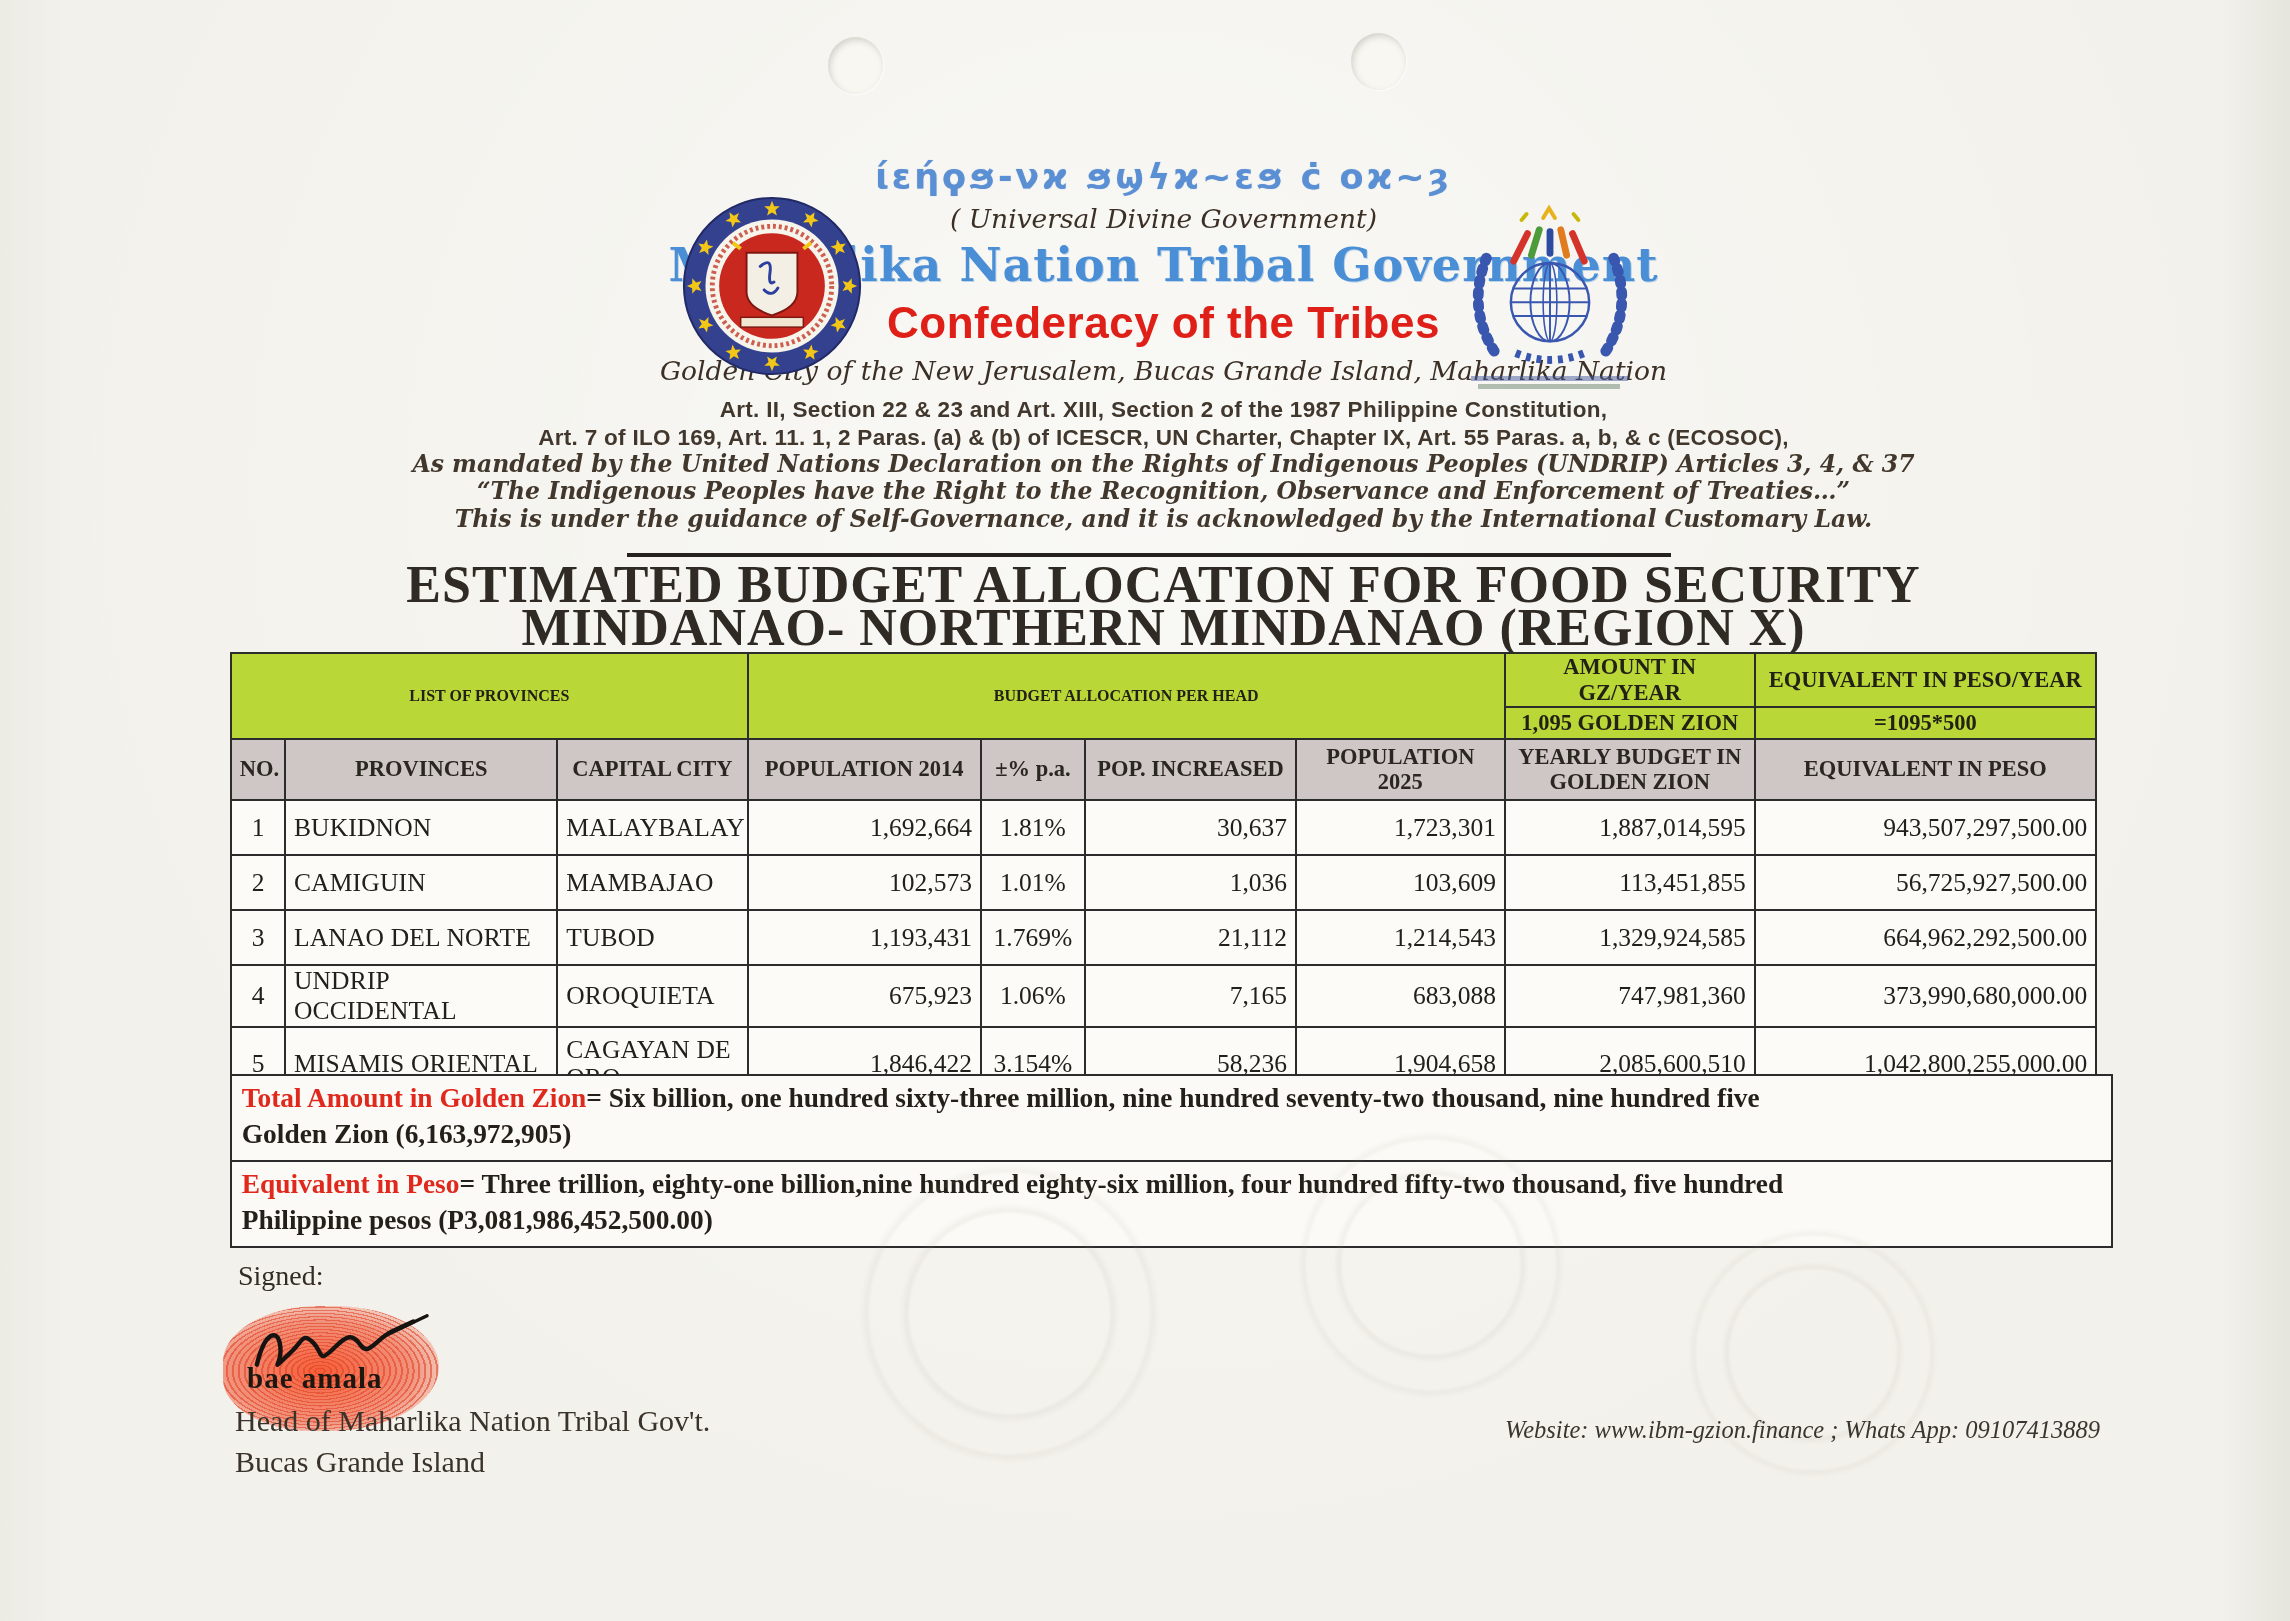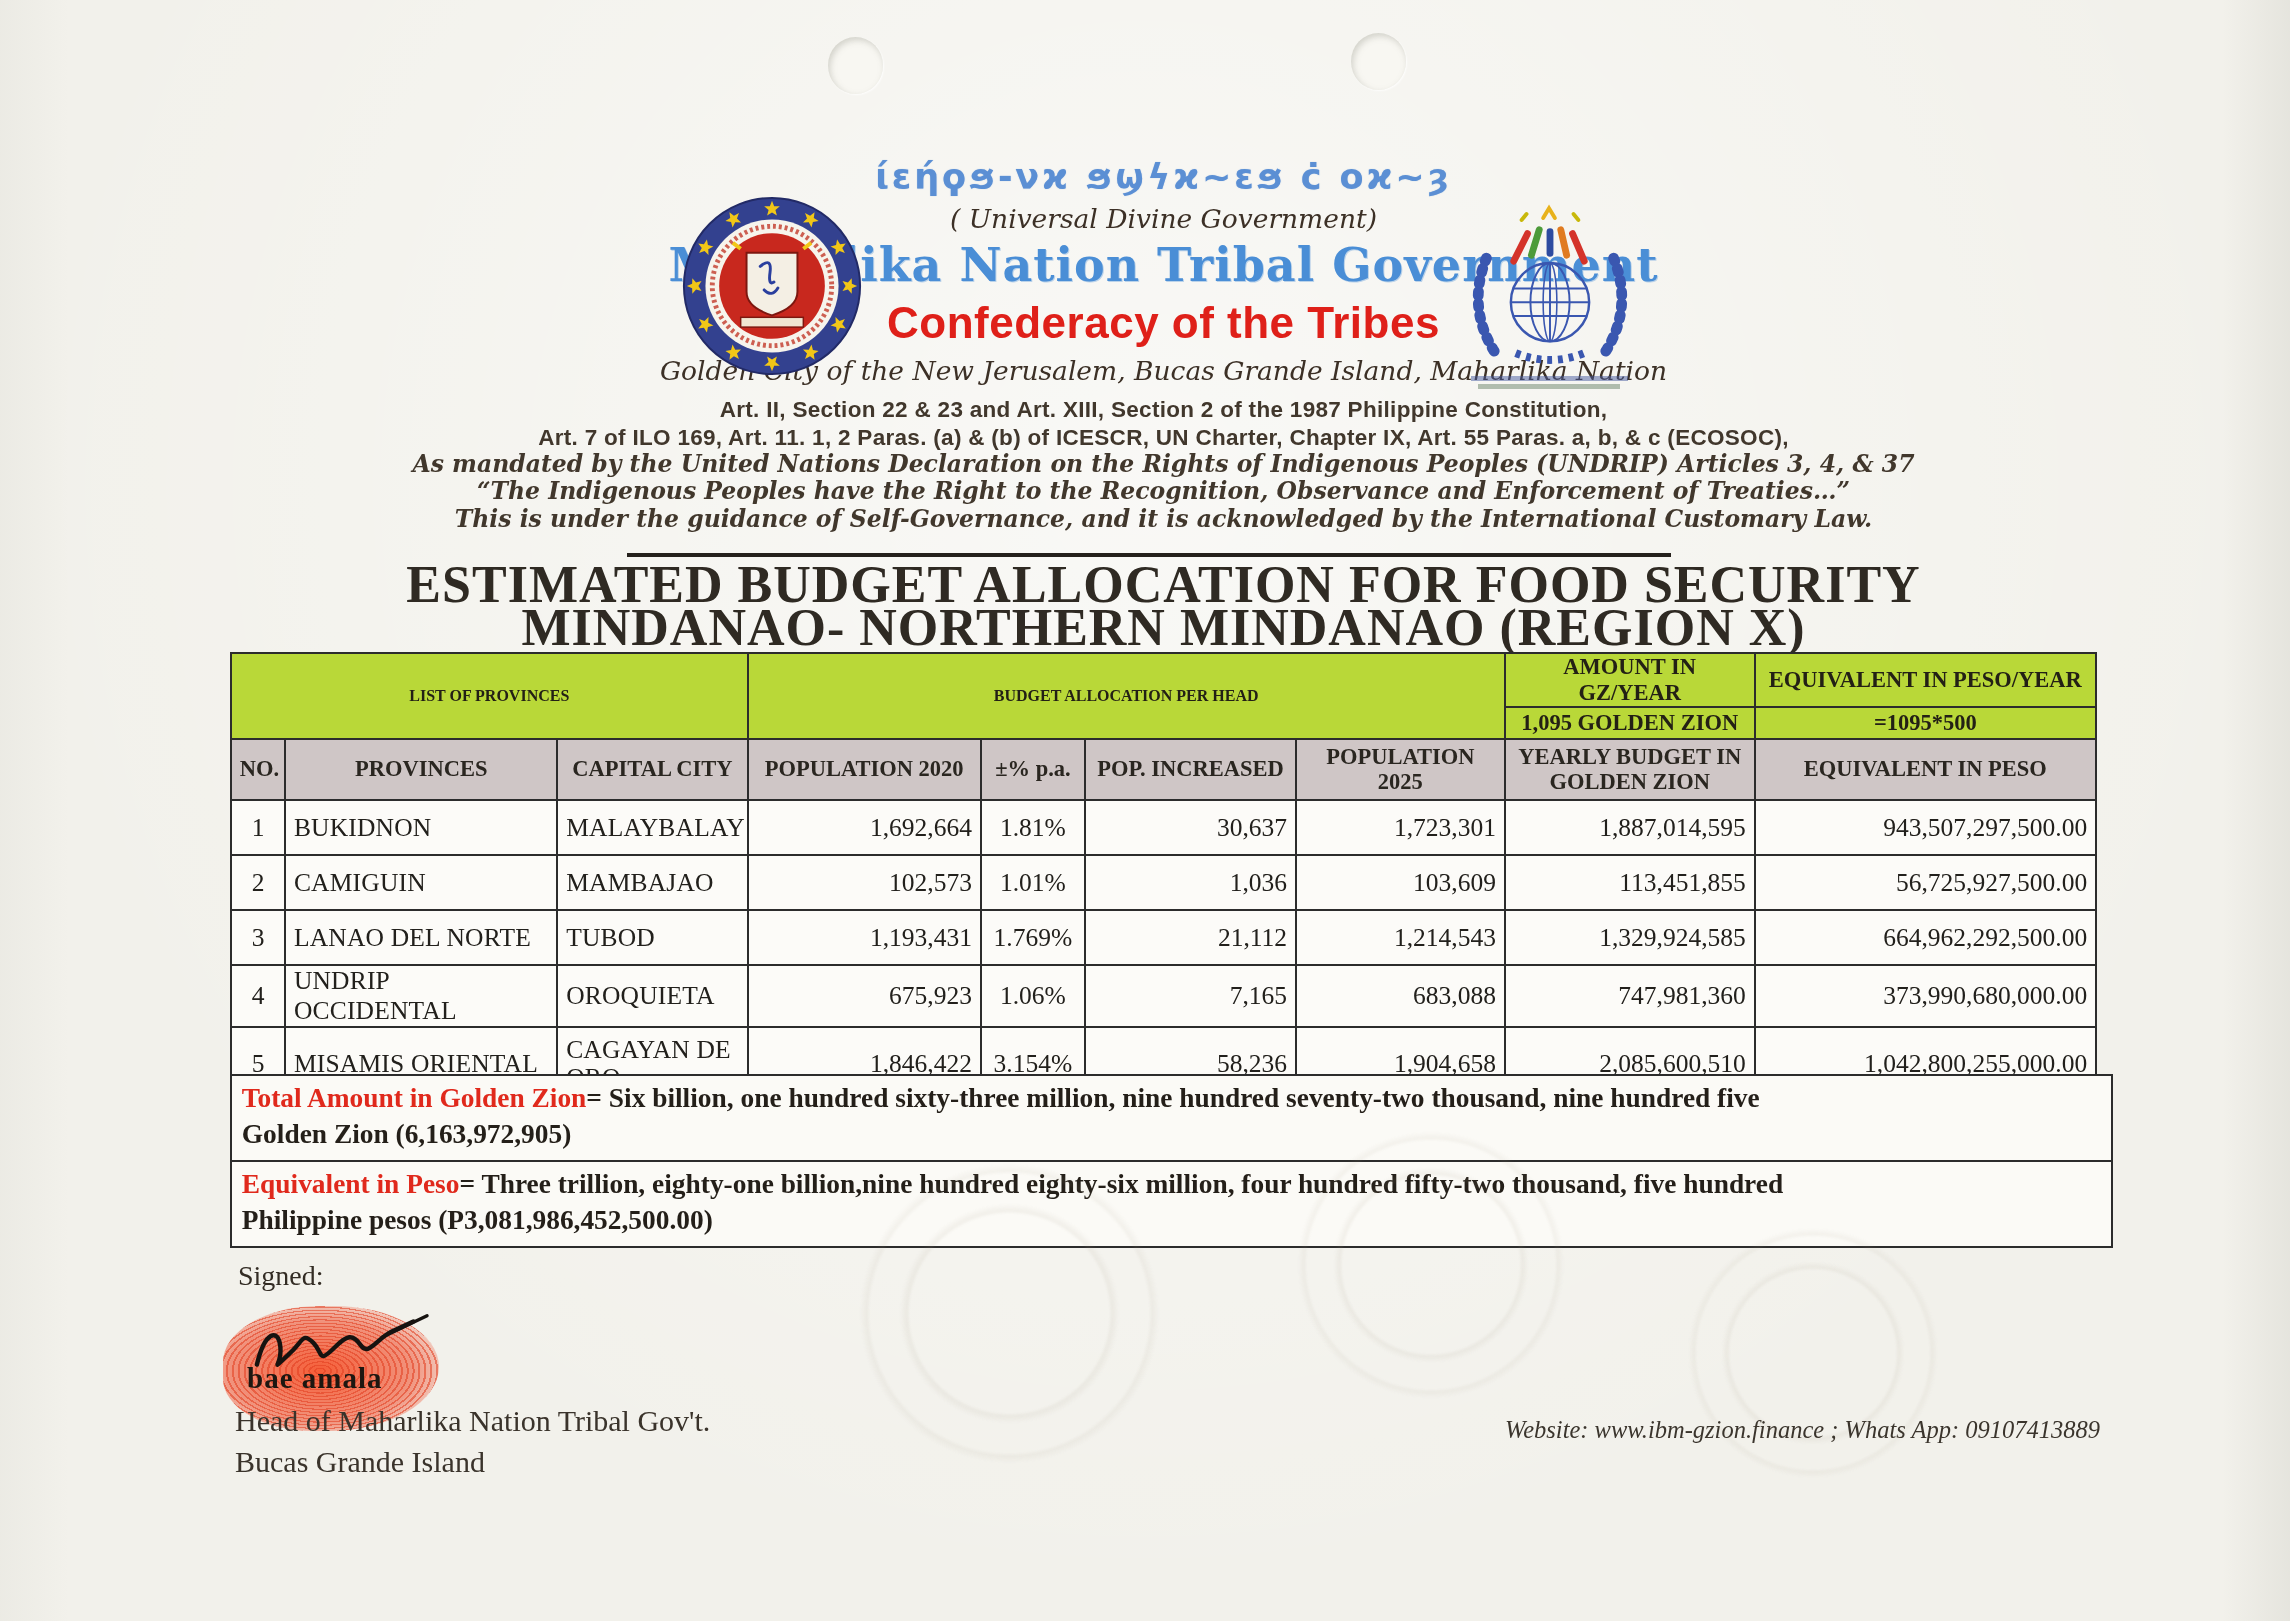--- a/index.html
+++ b/index.html
@@ -197,21 +197,21 @@
         <td class="g sub">EQUIVALENT IN PESO/YEAR</td>
       </tr>
       <tr class="tr-gb">
         <td class="g sub">1,095 GOLDEN ZION</td>
         <td class="g sub">=1095*500</td>
       </tr>
       <tr class="tr-cols">
         <td class="hdr">NO.</td>
         <td class="hdr">PROVINCES</td>
         <td class="hdr">CAPITAL CITY</td>
-        <td class="hdr">POPULATION 2020</td>
+        <td class="hdr">POPULATION 2014</td>
         <td class="hdr">±% p.a.</td>
         <td class="hdr">POP. INCREASED</td>
         <td class="hdr">POPULATION 2025</td>
         <td class="hdr">YEARLY BUDGET IN GOLDEN ZION</td>
         <td class="hdr">EQUIVALENT IN PESO</td>
       </tr>
       <tr class="tr-data">
         <td class="c-ctr">1</td>
         <td class="c-left">BUKIDNON</td>
         <td class="c-left">MALAYBALAY</td>

